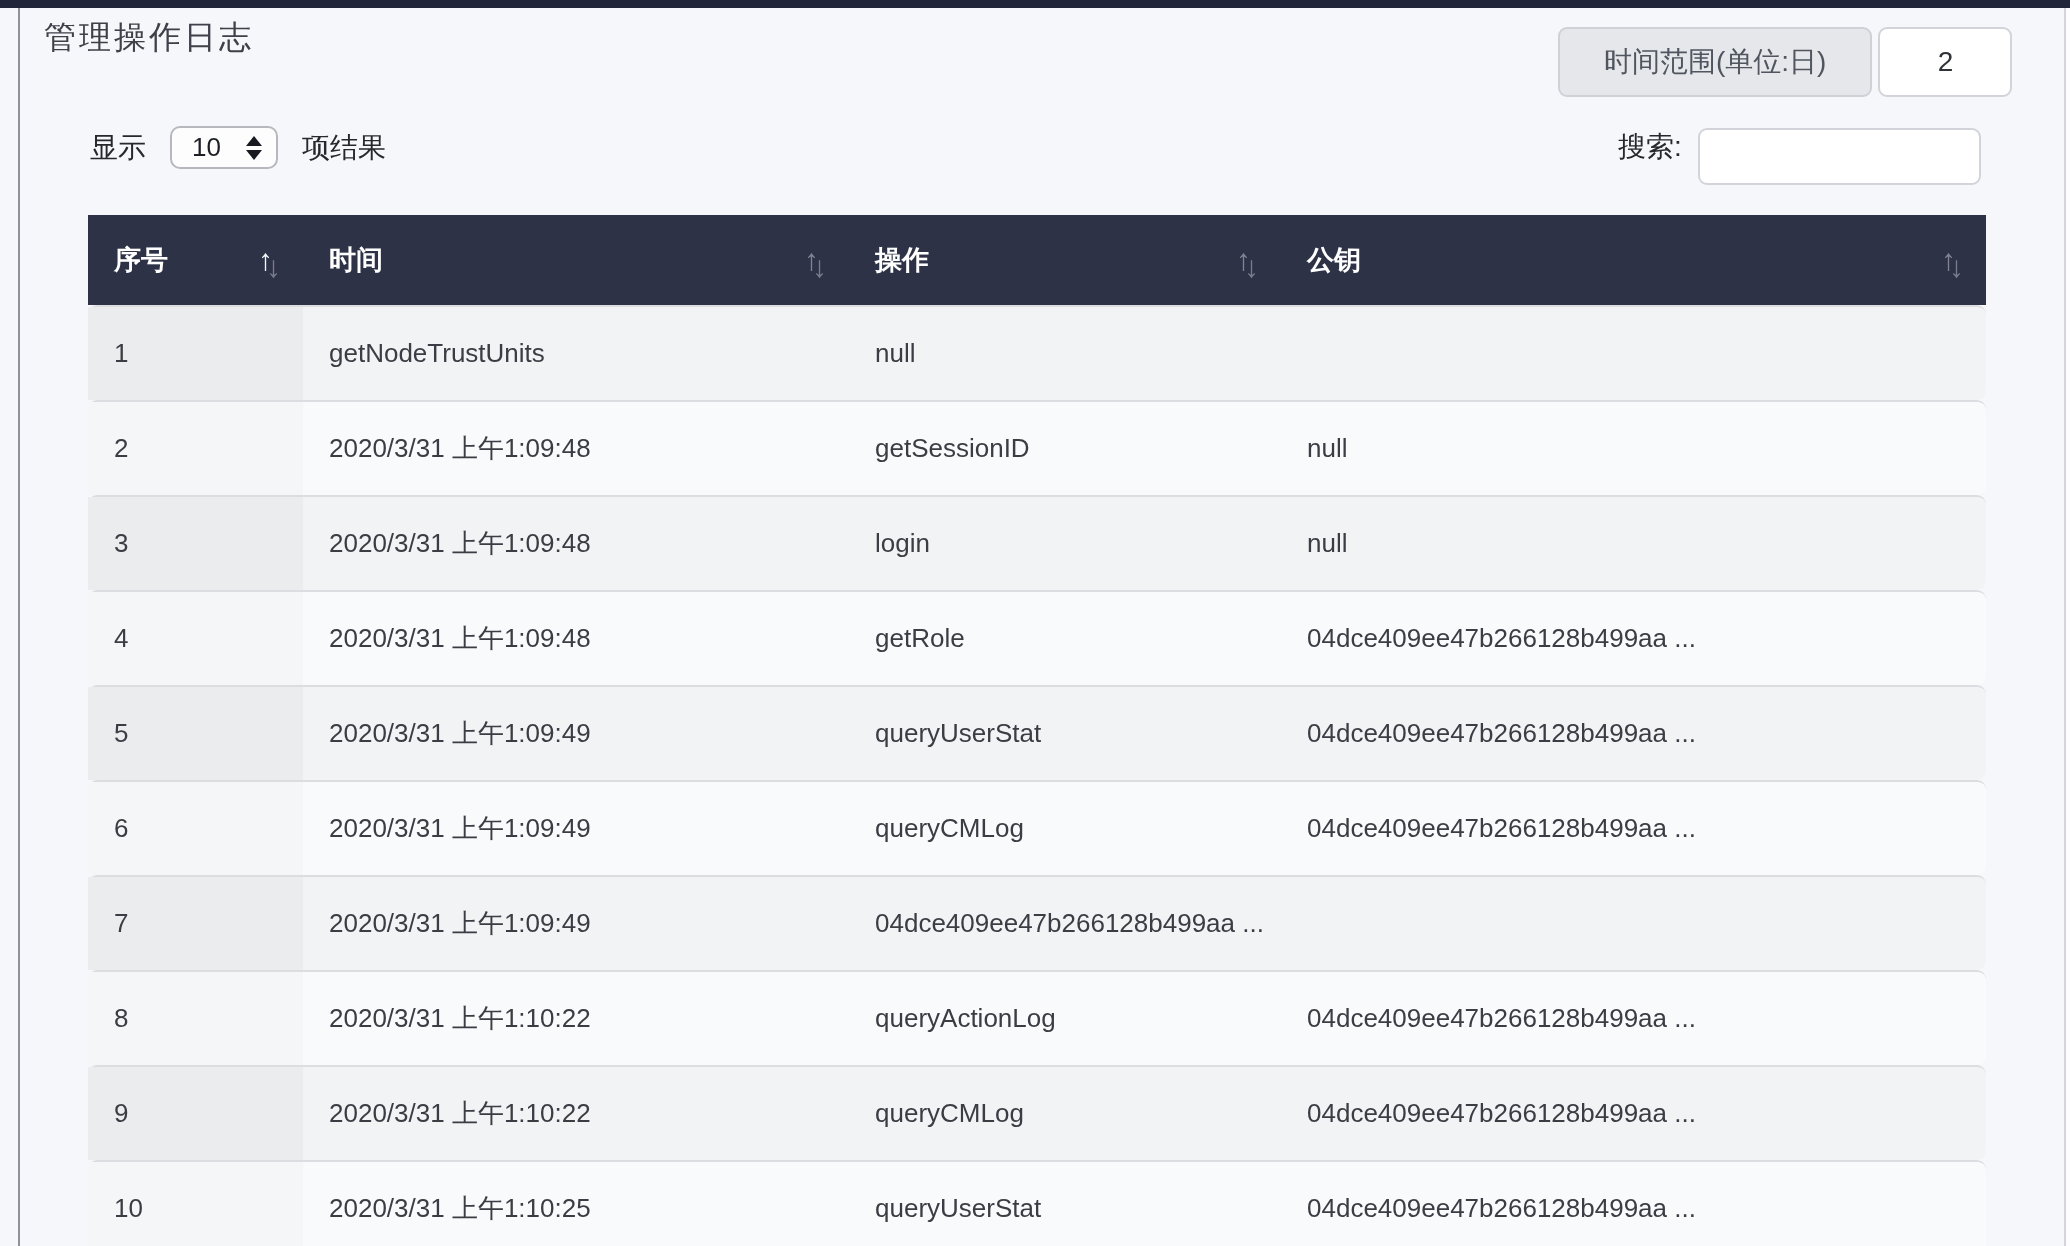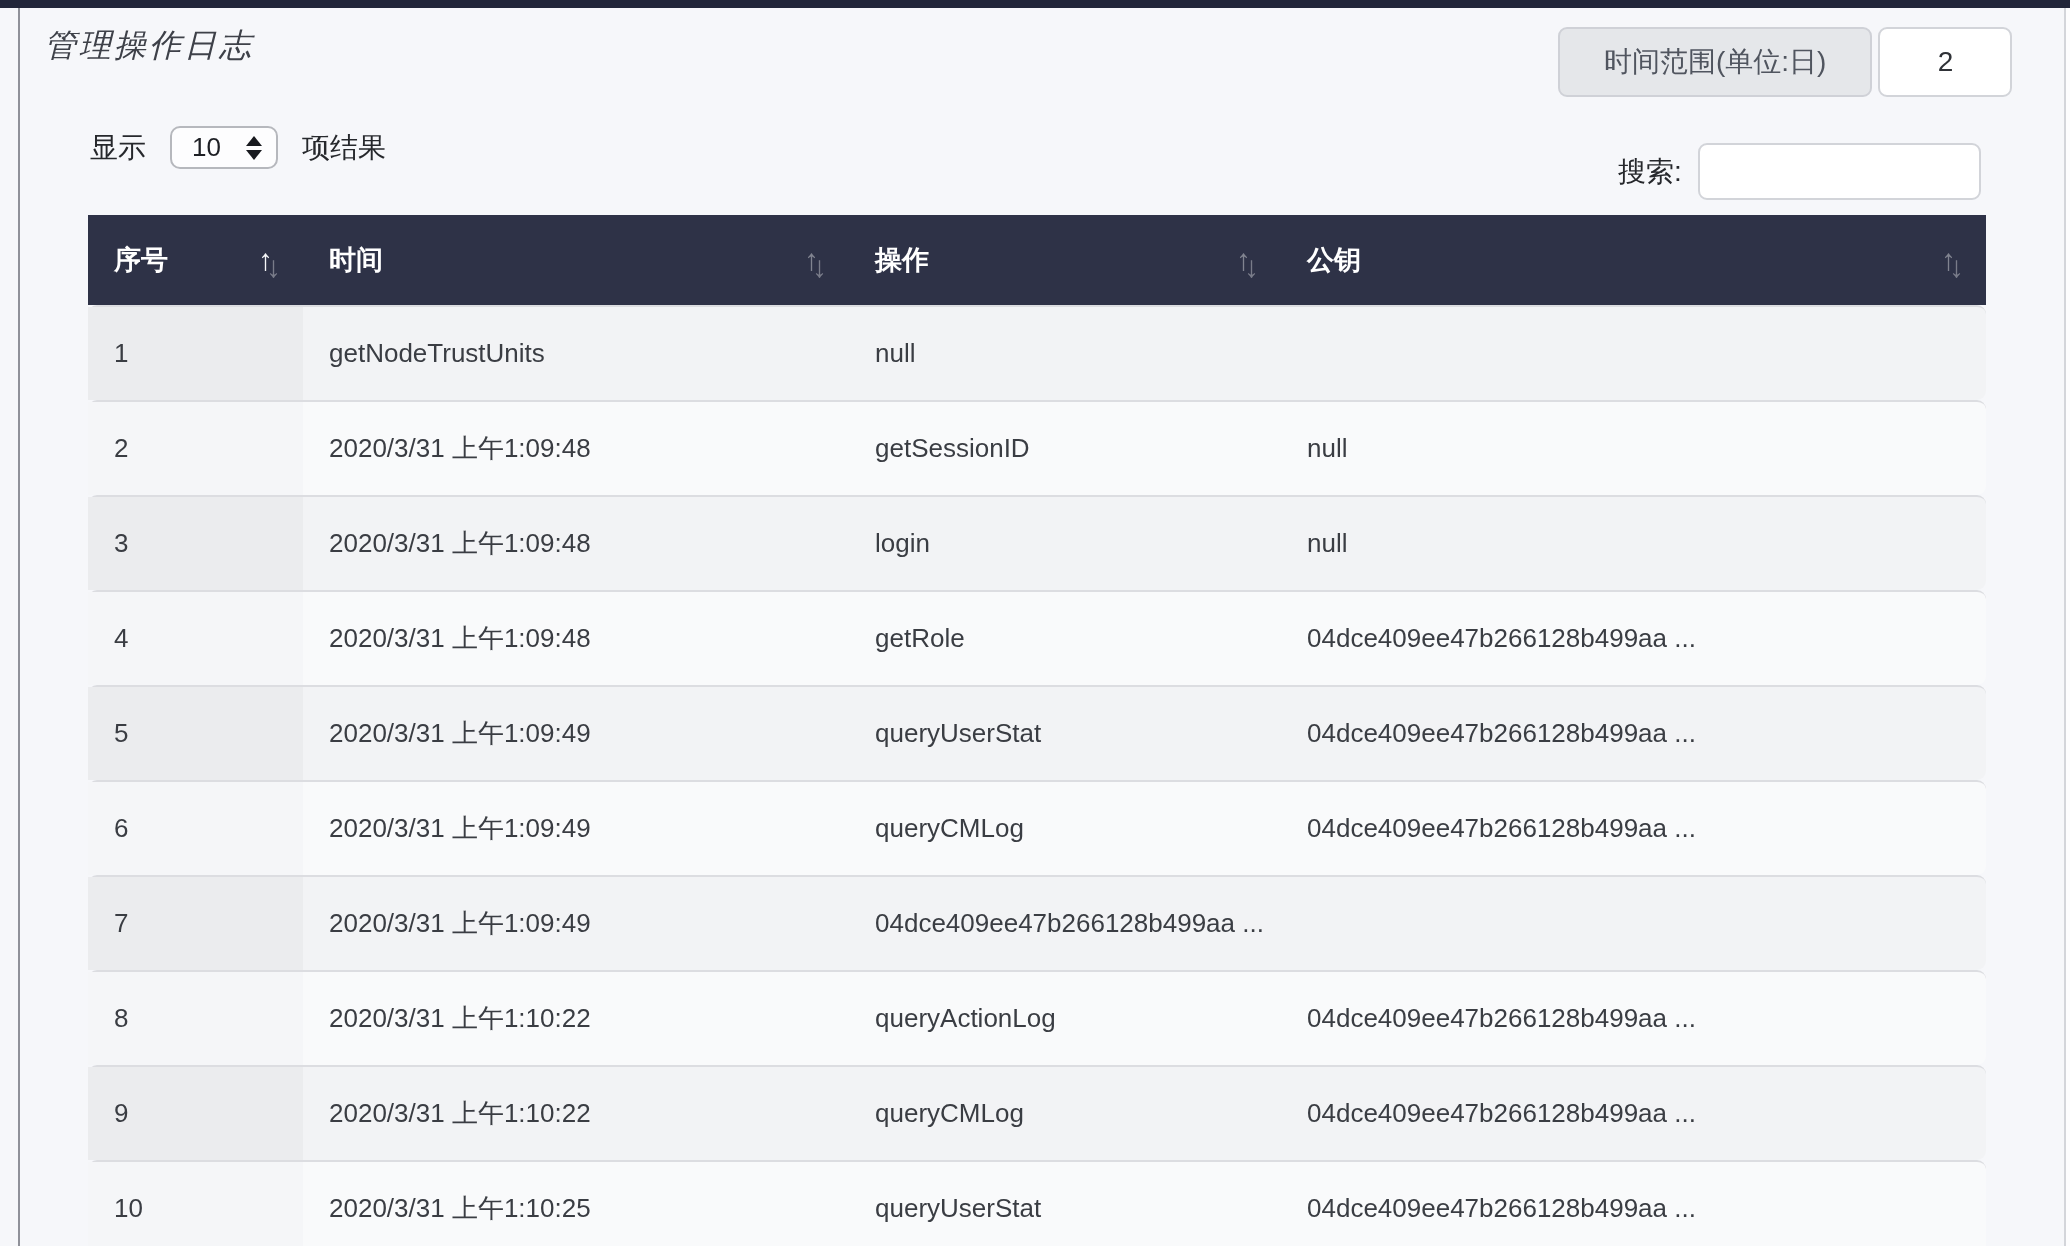--- a/index.html
+++ b/index.html
@@ -26,22 +26,22 @@
     background:var(--page-bg);
     font-family:"Liberation Sans","DejaVu Sans",sans-serif;
     position:relative;
   }
   .topbar{position:absolute;left:0;top:0;width:2070px;height:8px;background:var(--topbar-bg);}
   .edge-left{position:absolute;left:18px;top:8px;width:2px;bottom:0;background:#8f9199;}
   .edge-right{position:absolute;left:2064px;top:8px;width:2px;bottom:0;background:#d3d5da;}
   .edge-right-strip{position:absolute;left:2066px;top:8px;right:0;bottom:0;background:#fdfdfe;}
 
   .page-title{
-    position:absolute;left:44px;top:24px;
-    font-size:32px;font-weight:300;color:var(--title-text);letter-spacing:3px;font-style:italic;
+    position:absolute;left:44px;top:16px;
+    font-size:32px;font-weight:300;color:var(--title-text);letter-spacing:3px;
   }
 
   
   .time-group{position:absolute;top:27px;left:1558px;height:70px;display:flex;align-items:stretch;gap:6px;}
   .time-addon{
     background:var(--addon-bg);border:2px solid var(--addon-border);border-radius:9px;
     display:flex;align-items:center;padding:0 44px;
     font-size:28px;color:var(--addon-text);
   }
   .time-input{
@@ -57,21 +57,21 @@
     width:108px;height:43px;background:#fdfdfe;border:2px solid #b6b8bd;border-radius:10px;
     display:flex;align-items:center;justify-content:space-between;
     padding:0 14px 0 20px;cursor:default;
   }
   .length-select .value{font-size:26px;color:#1d1f24;}
   .spinner{display:flex;flex-direction:column;gap:4px;align-items:center;}
   .spin-up{width:0;height:0;border-left:8px solid transparent;border-right:8px solid transparent;border-bottom:10px solid #17191e;}
   .spin-down{width:0;height:0;border-left:8px solid transparent;border-right:8px solid transparent;border-top:10px solid #17191e;}
 
   
-  .search-group{position:absolute;top:143px;left:1618px;height:57px;display:flex;align-items:center;gap:16px;}
+  .search-group{position:absolute;top:128px;left:1618px;height:57px;display:flex;gap:16px;}
   .search-input{
     width:283px;height:57px;background:#fff;border:2px solid var(--input-border);border-radius:9px;
     font-size:26px;color:#2f3237;padding:0 14px;outline:none;
     font-family:"Liberation Sans","DejaVu Sans",sans-serif;
   }
 
   
   .log-table{position:absolute;left:88px;top:215px;width:1898px;}
   .tr{display:grid;grid-template-columns:215px 546px 432px 705px;border-radius:9px;}
   .thead{background:var(--header-bg);height:90px;}

